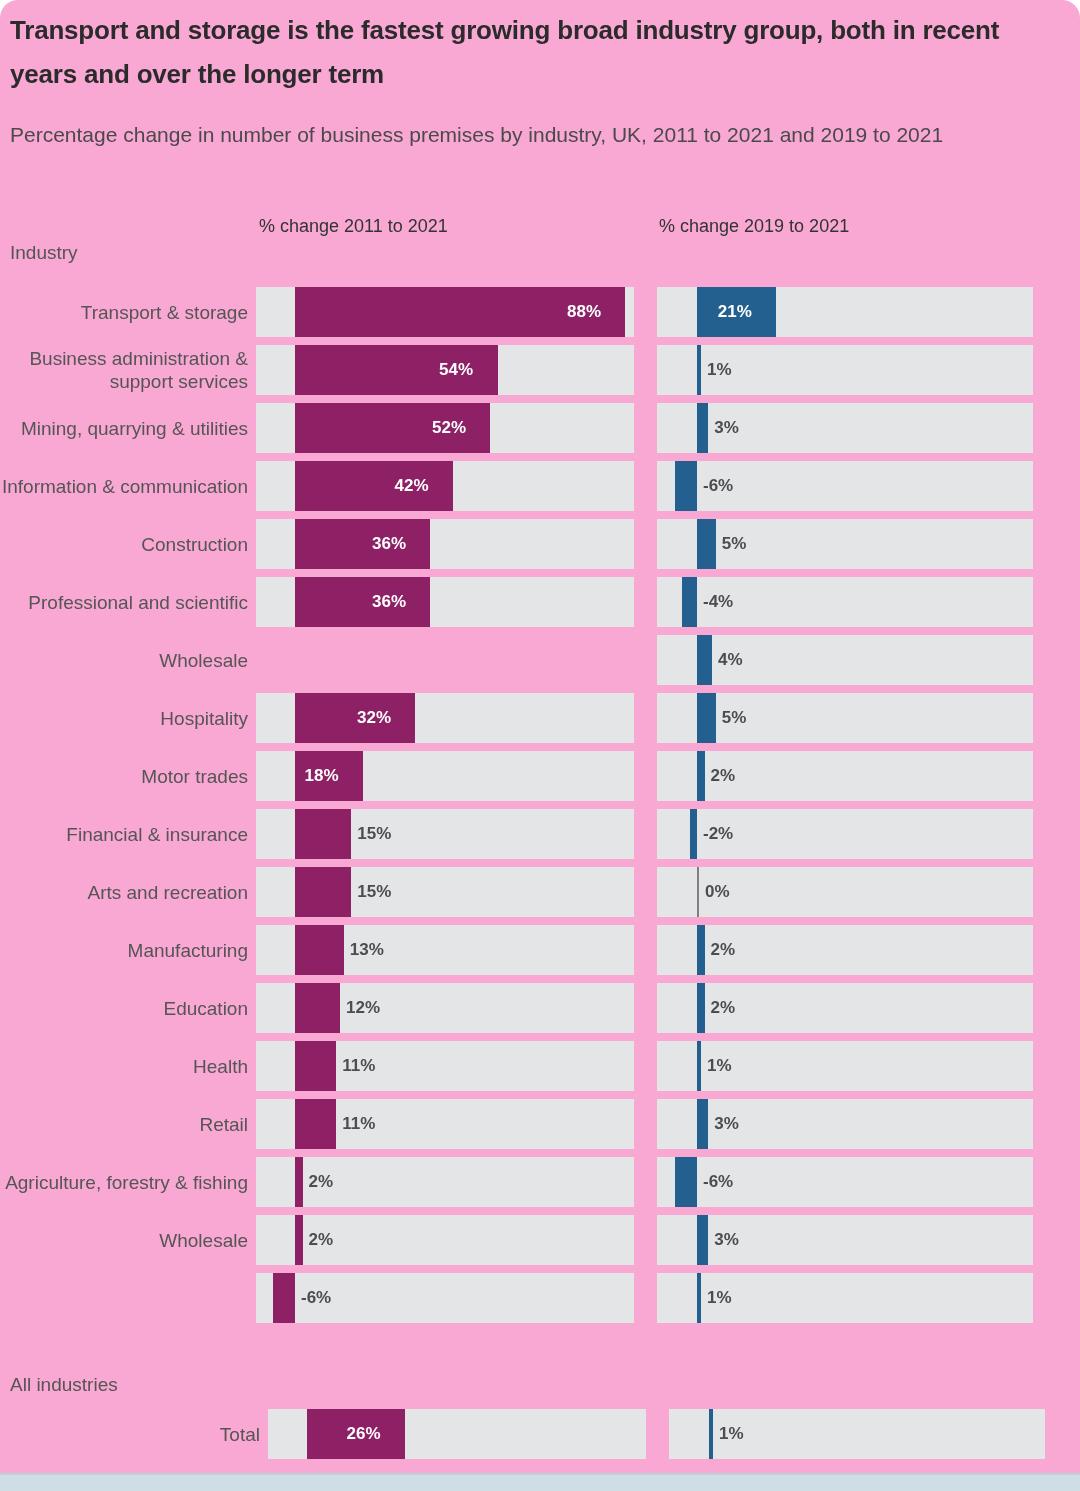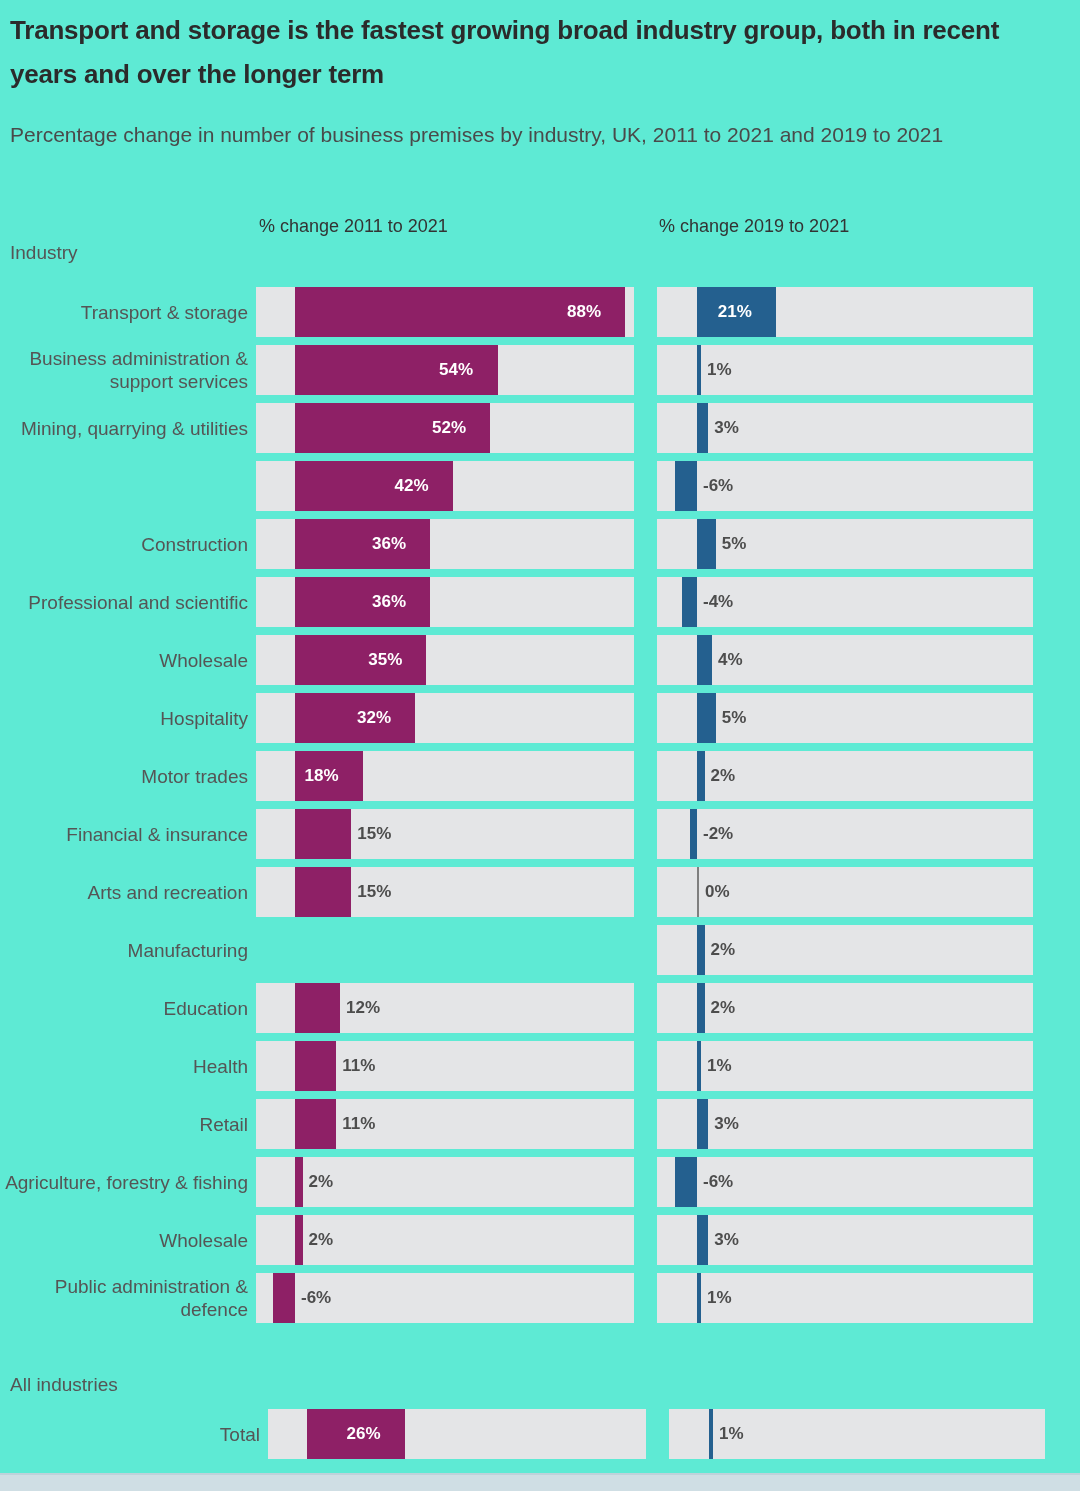--- a/index.html
+++ b/index.html
@@ -3,21 +3,21 @@
 <meta charset="utf-8">
 <style>
   * { box-sizing: border-box; margin: 0; padding: 0; }
   html, body {
     width: 1080px;
     height: 1491px;
     background: #ffffff;
     font-family: "Liberation Sans", sans-serif;
     overflow: hidden;
   }
-  .page { position: relative; width: 1080px; height: 1491px; background: #5eead4; }
+  .page { position: relative; width: 1080px; height: 1491px; background: #f9a8d4; border-radius: 18px; }
 
   
   .title {
     position: absolute; left: 10px; top: 8px; width: 1000px;
     font-size: 26px; font-weight: bold; color: #2b2b2b;
     line-height: 44px; letter-spacing: -0.2px;
   }
   .subtitle {
     position: absolute; left: 10px; top: 118px; width: 960px;
     font-size: 21px; font-weight: normal; color: #4a4a4a;
@@ -124,20 +124,21 @@
         <div class="track left">
           <div class="bar mag" style="left: 39px; width: 195px;"></div>
           <div class="bar-value inside" style="left: 176px;">52%</div>
         </div>
         <div class="track right">
           <div class="bar blue" style="left: 40px; width: 11.25px;"></div>
           <div class="bar-value outside" style="left: 57.25px;">3%</div>
         </div>
       </div>
       <div class="row">
+        <div class="row-label">Information &amp; communication</div>
         <div class="track left">
           <div class="bar mag" style="left: 39px; width: 157.5px;"></div>
           <div class="bar-value inside" style="left: 138.5px;">42%</div>
         </div>
         <div class="track right">
           <div class="bar blue" style="left: 17.5px; width: 22.5px;"></div>
           <div class="bar-value outside" style="left: 46px;">-6%</div>
         </div>
       </div>
       <div class="row">
@@ -157,24 +158,20 @@
           <div class="bar mag" style="left: 39px; width: 135px;"></div>
           <div class="bar-value inside" style="left: 116px;">36%</div>
         </div>
         <div class="track right">
           <div class="bar blue" style="left: 25px; width: 15px;"></div>
           <div class="bar-value outside" style="left: 46px;">-4%</div>
         </div>
       </div>
       <div class="row">
         <div class="row-label">Wholesale</div>
-        <div class="track left">
-          <div class="bar mag" style="left: 39px; width: 131.25px;"></div>
-          <div class="bar-value inside" style="left: 112.25px;">35%</div>
-        </div>
         <div class="track right">
           <div class="bar blue" style="left: 40px; width: 15px;"></div>
           <div class="bar-value outside" style="left: 61px;">4%</div>
         </div>
       </div>
       <div class="row">
         <div class="row-label">Hospitality</div>
         <div class="track left">
           <div class="bar mag" style="left: 39px; width: 120px;"></div>
           <div class="bar-value inside" style="left: 101px;">32%</div>
@@ -212,20 +209,24 @@
           <div class="bar mag" style="left: 39px; width: 56.25px;"></div>
           <div class="bar-value outside" style="left: 101.25px;">15%</div>
         </div>
         <div class="track right">
           <div class="bar blue" style="left: 40px; width: 2px; background: rgb(127, 127, 127);"></div>
           <div class="bar-value outside" style="left: 48px;">0%</div>
         </div>
       </div>
       <div class="row">
         <div class="row-label">Manufacturing</div>
+        <div class="track left">
+          <div class="bar mag" style="left: 39px; width: 48.75px;"></div>
+          <div class="bar-value outside" style="left: 93.75px;">13%</div>
+        </div>
         <div class="track right">
           <div class="bar blue" style="left: 40px; width: 7.5px;"></div>
           <div class="bar-value outside" style="left: 53.5px;">2%</div>
         </div>
       </div>
       <div class="row">
         <div class="row-label">Education</div>
         <div class="track left">
           <div class="bar mag" style="left: 39px; width: 45px;"></div>
           <div class="bar-value outside" style="left: 90px;">12%</div>
@@ -273,21 +274,20 @@
         <div class="track left">
           <div class="bar mag" style="left: 39px; width: 7.5px;"></div>
           <div class="bar-value outside" style="left: 52.5px;">2%</div>
         </div>
         <div class="track right">
           <div class="bar blue" style="left: 40px; width: 11.25px;"></div>
           <div class="bar-value outside" style="left: 57.25px;">3%</div>
         </div>
       </div>
       <div class="row">
-        <div class="row-label">Public administration &amp; defence</div>
         <div class="track left">
           <div class="bar mag" style="left: 16.5px; width: 22.5px;"></div>
           <div class="bar-value outside" style="left: 45px;">-6%</div>
         </div>
         <div class="track right">
           <div class="bar blue" style="left: 40px; width: 4px;"></div>
           <div class="bar-value outside" style="left: 50px;">1%</div>
         </div>
       </div>
     </div>

